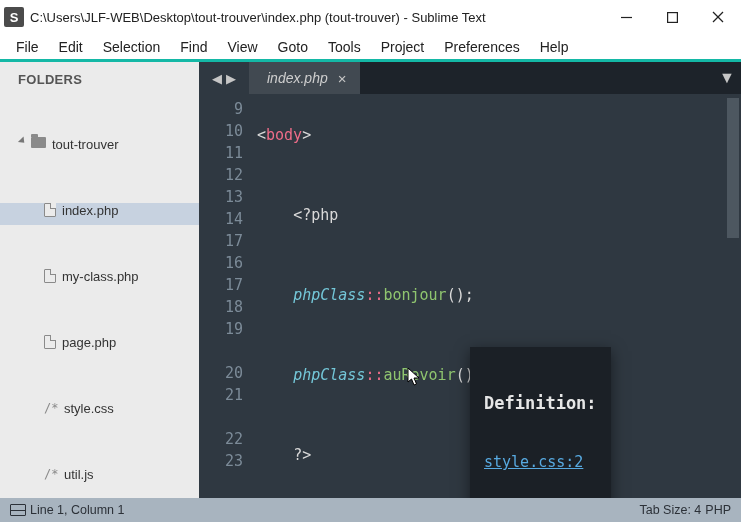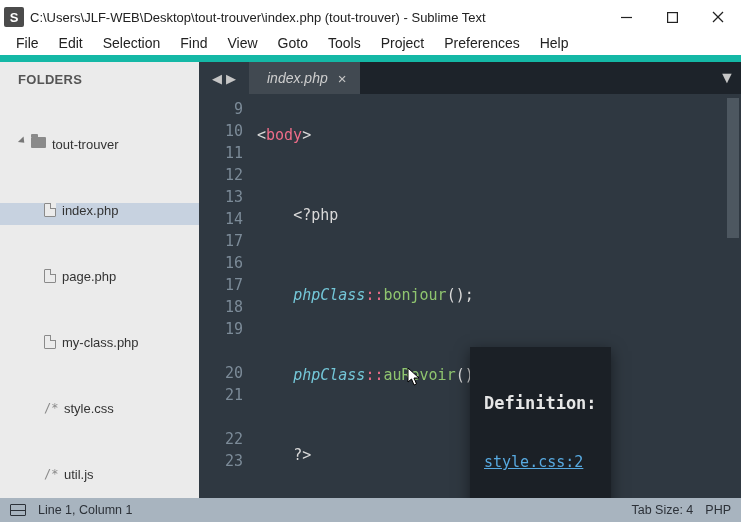--- a/index.html
+++ b/index.html
@@ -8,21 +8,21 @@
 
   
   .titlebar { height: 34px; background: #fff; display: flex; align-items: center; padding-left: 4px; }
   .titlebar .appicon { width: 20px; height: 20px; background: #4b4b4b; border-radius: 2px; display: flex; align-items: center; justify-content: center; color: #fff; font-weight: bold; font-size: 13px; margin-right: 6px; }
   .titlebar .title { flex: 1; font-size: 13px; color: #222; }
   .titlebar .winbtns { display: flex; }
   .titlebar .winbtn { width: 46px; height: 34px; display: flex; align-items: center; justify-content: center; }
   .titlebar .winbtn svg { display: block; }
 
   
-  .menubar { height: 28px; background: #fff; display: flex; align-items: flex-end; padding: 0 6px; border-bottom: 7px solid #14b8a6; }
+  .menubar { height: 28px; background: #fff; display: flex; align-items: center; padding: 0 6px; border-bottom: 3px solid #14b8a6; }
   .menubar .menuitem { font-size: 14px; color: #222; padding: 4px 10px; }
 
   
   .main { flex: 1; display: flex; min-height: 0; }
   .sidebar { width: 199px; background: #ebebeb; display: flex; flex-direction: column; font-size: 13px; color: #333; gap: 44px; }
   .sidebar .hdr { font-weight: bold; font-size: 13px; letter-spacing: .3px; color: #555; padding: 10px 12px 6px 18px; }
   .sidebar .node { display: flex; align-items: flex-start; height: 22px; padding-left: 20px; gap: 6px; }
   .sidebar .node.selected { background: #c7d2e0; }
   .sidebar .node.indent1 { padding-left: 44px; }
   .tri { width: 0; height: 0; border-left: 5px solid #777; border-top: 4px solid transparent; border-bottom: 4px solid transparent; transform: rotate(45deg); }
@@ -58,21 +58,21 @@
   .cursor-pointer { position: absolute; left: 150px; top: 237px; pointer-events: none; }
   .cursor-pointer svg { display: block; }
 
   .tooltip { position: absolute; left: 213px; top: 253px; background: #1b2026; padding: 10px 14px 10px 14px; color: #e6e6e6; font-size: 15px; box-shadow: 0 4px 14px rgba(0,0,0,.5); }
   .tooltip .hdr2 { font-weight: bold; font-size: 17px; margin-bottom: 4px; }
   .tooltip .link { color: #57a9e0; text-decoration: underline; font-size: 15px; }
 
   .scrollbar { position: absolute; right: 2px; top: 36px; width: 12px; height: 140px; background: #4d5760; }
 
   
-  .statusbar { height: 24px; background: #a8b4bf; display: flex; align-items: center; font-size: 12.5px; color: #2c3138; padding: 0 10px; gap: 12px; }
+  .statusbar { height: 24px; background: #a8b4bf; display: flex; align-items: center; font-size: 12.5px; color: #2c3138; padding: 0 10px; gap: 4px; }
   .statusbar .spacer { flex: 1; }
   .panelicon { width: 16px; height: 12px; border: 1.5px solid #2c3138; border-radius: 1px; position: relative; }
   .panelicon::after { content: ""; position: absolute; bottom: 0; left: 0; right: 0; height: 4px; border-top: 1.5px solid #2c3138; }
 </style>
 </head>
 <body>
 
 <div class="titlebar">
   <div class="appicon">S</div>
   <div class="title">C:\Users\JLF-WEB\Desktop\tout-trouver\index.php (tout-trouver) - Sublime Text</div>
@@ -116,25 +116,25 @@
       <span class="tri"></span>
       <span class="foldericon"></span>
       <span>tout-trouver</span>
     </div>
     <div class="node indent1 selected">
       <span class="fileicon"></span>
       <span>index.php</span>
     </div>
     <div class="node indent1">
       <span class="fileicon"></span>
+      <span>my-class.php</span>
+    </div>
+    <div class="node indent1">
+      <span class="fileicon"></span>
       <span>page.php</span>
-    </div>
-    <div class="node indent1">
-      <span class="fileicon"></span>
-      <span>my-class.php</span>
     </div>
     <div class="node indent1">
       <span class="commicon">/*</span>
       <span>style.css</span>
     </div>
     <div class="node indent1">
       <span class="commicon">/*</span>
       <span>util.js</span>
     </div>
   </div>

